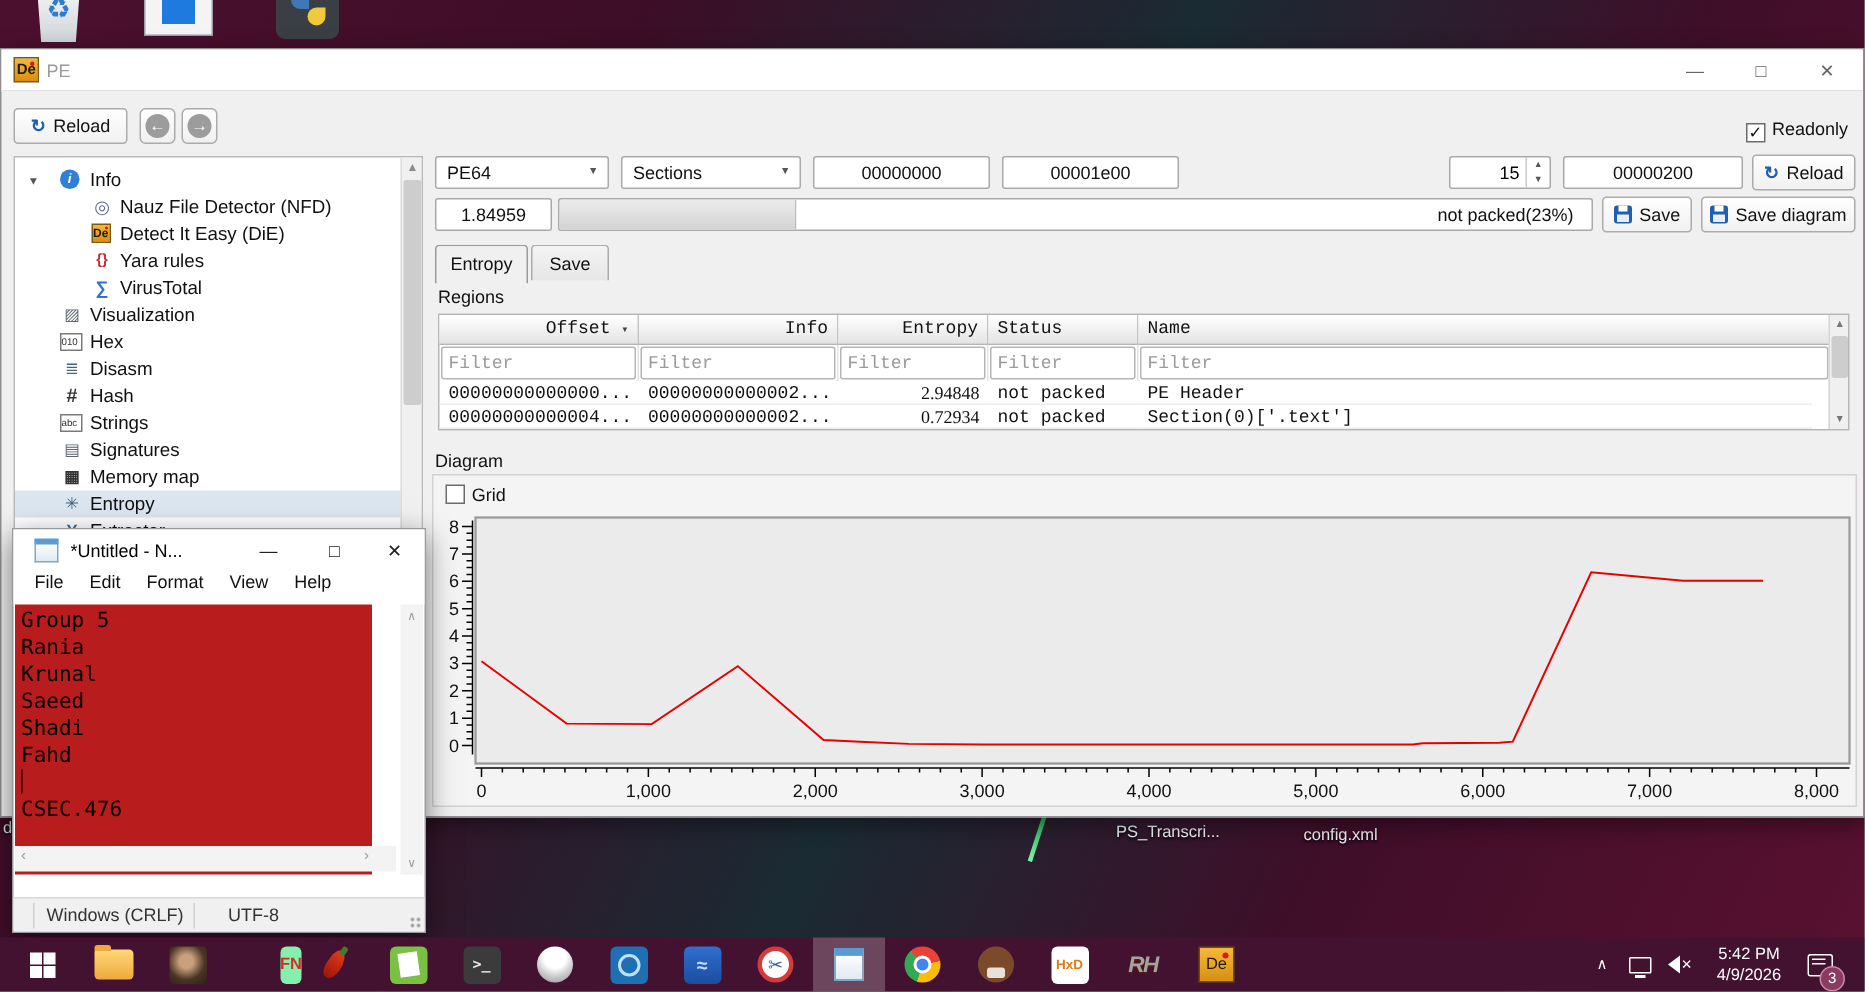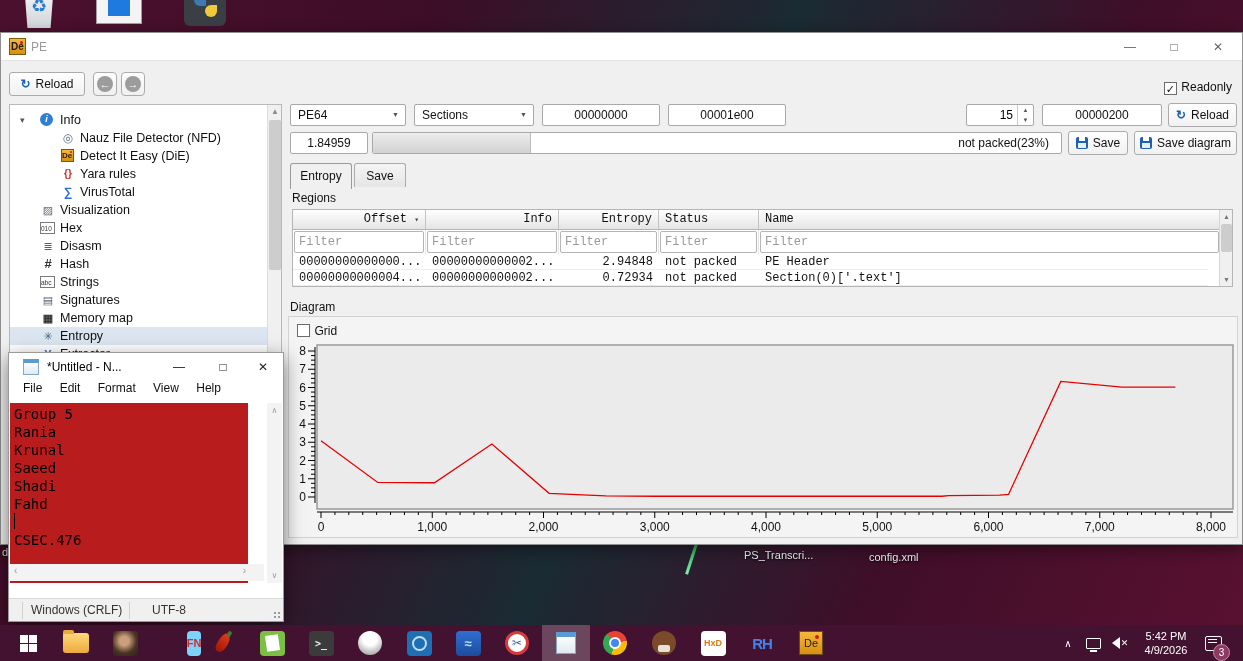--- a/index.html
+++ b/index.html
@@ -82,21 +82,21 @@
   
   #rtable { position:absolute; left:291px; top:176px; width:941px; background:#fff; border:1px solid #b5b5b5; }
   .trow { display:grid; grid-template-columns:133px 133px 100px 100px 449px 13px; font-family:"Liberation Mono", monospace; font-size:12px; }
   .th { background:linear-gradient(#ffffff,#e4e4e4); border-right:1px solid #c3c3c3; border-bottom:1px solid #b5b5b5; height:20px; line-height:19px; color:#111; padding:0 6px; position:relative; }
   .th.r { text-align:right; }
   .sort { font-size:8px; color:#444; }
   .fcell { border-right:1px solid #e3e3e3; padding:1px; height:24px; }
   .fcell input { width:100%; height:100%; border:1px solid #b5b5b5; border-radius:2px; font-family:"Liberation Mono", monospace; font-size:12px; padding:0 4px; color:#111; outline:none; }
   .fcell input::placeholder { color:#9a9a9a; }
   .dcell { height:16px; line-height:16px; padding:0 6px; color:#111; white-space:nowrap; overflow:hidden; border-bottom:1px solid #ededed; }
-  .dcell.r { text-align:right; }
+  .dcell.r { text-align:right;font-family:Liberation Serif, serif; }
   .vscroll { position:absolute; right:0; top:0; width:13px; height:100%; background:#f0f0f0; border-left:1px solid #d5d5d5; }
   .vscroll .sar { width:13px; height:13px; font-size:7px; color:#777; text-align:center; line-height:13px; }
   .vscroll .sdown { position:absolute; bottom:0; }
   .vscroll .thumb { position:absolute; left:1px; top:14px; width:11px; height:28px; background:#cdcdcd; border-radius:2px; }
   .split-dots { position:absolute; left:745px; top:287px; width:30px; height:3px;
     background:radial-gradient(circle 1.2px, #9a9a9a 1px, transparent 1.4px); background-size:6px 3px; }
 
   
   #diagram-box { position:absolute; left:287px; top:283px; width:950px; height:222px; border:1px solid #d2d2d2; background:#f4f4f4; }
   #entropy-chart { position:absolute; left:2px; top:22px; }
@@ -128,38 +128,38 @@
   #taskbar { position:absolute; left:0; top:625px; width:1243px; height:36px; background:#431230; z-index:10; }
   .tb-btn { position:absolute; top:0; width:48px; height:36px; display:flex; align-items:center; justify-content:center; }
   .tb-btn.active { background:rgba(255,255,255,.22); }
   .start-grid { width:17px; height:17px; position:relative; }
   .start-grid:before, .start-grid:after { content:""; position:absolute; width:8px; height:8px; background:#fff; box-shadow:9px 0 0 #fff; }
   .start-grid:before { top:0; } .start-grid:after { top:9px; }
   .ic { width:25px; height:25px; border-radius:4px; display:flex; align-items:center; justify-content:center; font-weight:bold; }
   .ic-folder { width:26px; height:20px; background:linear-gradient(#ffd978,#eda93e); border-radius:2px 3px 3px 3px; position:relative; }
   .ic-folder:before { content:""; position:absolute; left:0; top:-3px; width:11px; height:4px; background:#eda93e; border-radius:2px 2px 0 0; }
   .ic-portrait { background:radial-gradient(circle at 45% 40%, #caa07c 22%, #4a3424 60%, #2e2017 100%); border-radius:3px; }
-  .ic-fn { background:#7dd3fc; color:#d42b2b; font-size:11px;margin-left:40px; }
+  .ic-fn { background:#86efac; color:#d42b2b; font-size:11px;margin-left:40px; }
   .ic-pepper { width:10px; height:20px; background:linear-gradient(#e23b1f,#9e1606); border-radius:50% 80% 60% 60%; transform:rotate(35deg); position:relative; }
   .ic-pepper:before { content:""; position:absolute; top:-4px; left:3px; width:4px; height:6px; background:#3f7d2c; border-radius:2px; }
   .ic-npp { background:#7ac043; position:relative; }
   .ic-npp:before { content:""; width:13px; height:16px; background:#fff; transform:rotate(-8deg); display:block; }
   .ic-term { background:#3b3b3b; color:#e8e8e8; font-family:"DejaVu Sans Mono",monospace; font-size:10px; }
   .ic-chef { width:24px; height:24px; border-radius:50%; background:radial-gradient(circle at 50% 30%, #ffffff 35%, #cfcfcf 60%, #8d8d8d 100%); }
   .ic-search { background:#1f6fb5; position:relative; }
   .ic-search:before { content:""; width:11px; height:11px; border:2.5px solid #bfe0f5; border-radius:50%; display:block; }
   .ic-perf { background:linear-gradient(#2f6fd0,#1d4c9e); color:#bfe0ff; font-size:13px; }
   .ic-snip { width:24px; height:24px; border-radius:50%; background:#fff; border:3px solid #d43b3b; color:#2b5ea8; font-size:12px; display:flex; align-items:center; justify-content:center; }
   .ic-notepad { width:20px; height:22px; background:linear-gradient(#fdfdfd,#dfe9f2); border:1px solid #7fa8c9; border-top:5px solid #5a9bd4; }
   .ic-chrome { width:24px; height:24px; border-radius:50%; background:conic-gradient(from -40deg, #ea4335 0 33%, #fbbc05 0 66%, #34a853 0 100%); position:relative; }
   .ic-chrome:before { content:""; position:absolute; left:6px; top:6px; width:12px; height:12px; border-radius:50%; background:#4285f4; border:2px solid #fff; box-sizing:border-box; }
   .ic-bear { width:24px; height:24px; border-radius:50%; background:#7a4a2b; position:relative; }
   .ic-bear:before { content:""; position:absolute; left:6px; bottom:3px; width:12px; height:7px; background:#e8e2d6; border-radius:2px; }
   .ic-hxd { background:#fff; font-size:9px; color:#e07b12; }
-  .ic-rh { color:#3b82f6; font-size:15px; text-shadow:0 1px 1px #5a1d08; letter-spacing:-1px; }
+  .ic-rh { color:#a3a3a3; font-size:15px; text-shadow:0 1px 1px #5a1d08; letter-spacing:-1px;font-style:italic; }
   .ic-die { width:24px; height:24px; background:linear-gradient(#f6b83a,#d88f12); border:1px solid #6b4c0c; color:#231a05; font-size:11px; display:flex; align-items:center; justify-content:center; position:relative; }
   .ic-die:after { content:""; position:absolute; right:3px; top:3px; width:4px; height:4px; border-radius:50%; background:#d61a1a; }
 
   .tray { position:absolute; top:0; height:36px; color:#fff; display:flex; align-items:center; justify-content:center; }
   .tray-chevron { font-size:10px; }
   .mon { width:15px; height:11px; border:1.5px solid #fff; border-radius:1px; position:relative; }
   .mon:after { content:""; position:absolute; left:3px; bottom:-4px; width:7px; height:2px; background:#fff; }
   .spk { width:0; height:0; border:6px solid transparent; border-right:8px solid #fff; border-left:none; }
   .spk-x { font-size:9px; margin-left:1px; }
   .tray-time { flex-direction:column; font-size:11px; line-height:14px; text-align:right; }

